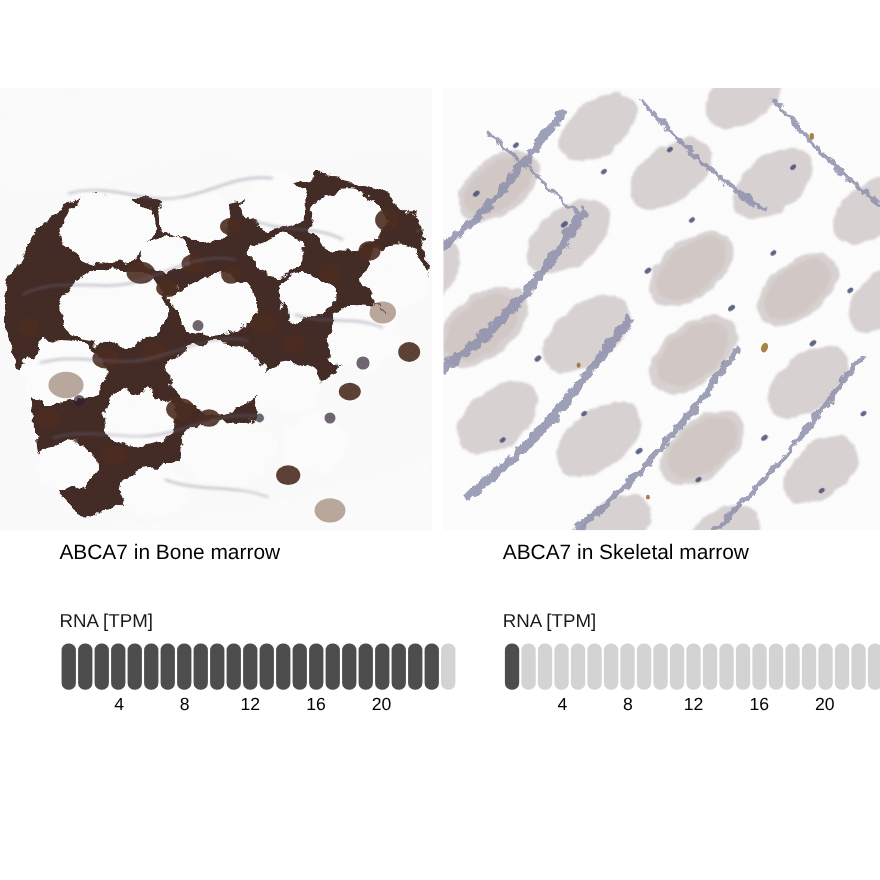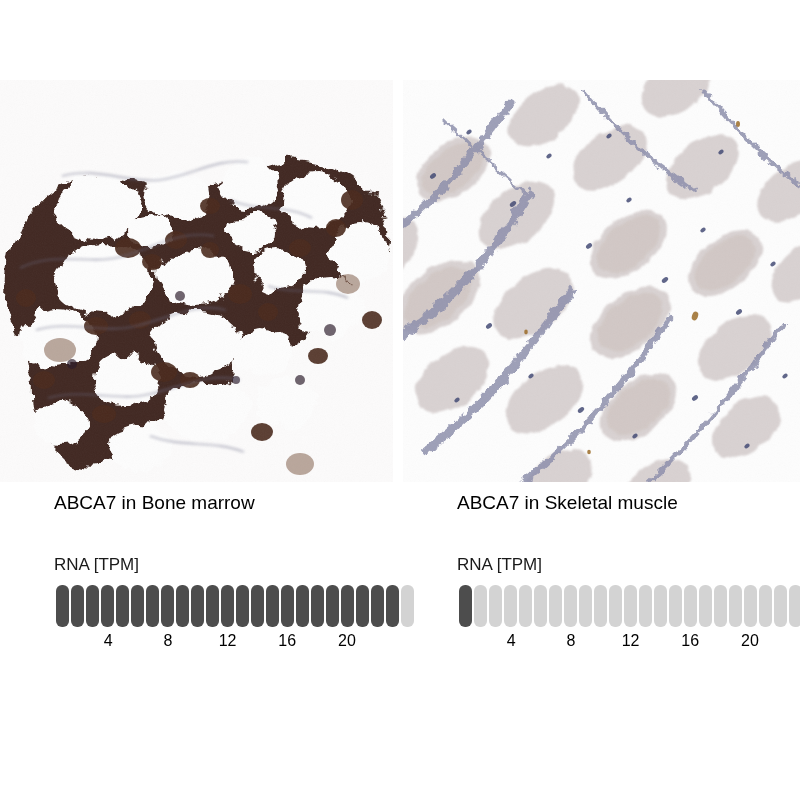--- a/index.html
+++ b/index.html
@@ -399,21 +399,21 @@
       <div class="gauge-axis">
           <div class="tick-label" style="left: 52.2083px;">4</div>
           <div class="tick-label" style="left: 111.875px;">8</div>
           <div class="tick-label" style="left: 171.542px;">12</div>
           <div class="tick-label" style="left: 231.208px;">16</div>
           <div class="tick-label" style="left: 290.875px;">20</div>
         </div>
     </div>
 
     <div class="col right">
-      <div class="tissue-title">ABCA7 in Skeletal muscle</div>
+      <div class="tissue-title">ABCA7 in Skeletal marrow</div>
 
       <div class="rna-unit-label">RNA [TPM]</div>
 
       <div class="gauge">
           <div class="gauge-seg filled" style="background: rgb(77, 77, 77);"></div>
           <div class="gauge-seg" style="background: rgb(211, 211, 211);"></div>
           <div class="gauge-seg" style="background: rgb(211, 211, 211);"></div>
           <div class="gauge-seg" style="background: rgb(211, 211, 211);"></div>
           <div class="gauge-seg" style="background: rgb(211, 211, 211);"></div>
           <div class="gauge-seg" style="background: rgb(211, 211, 211);"></div>

